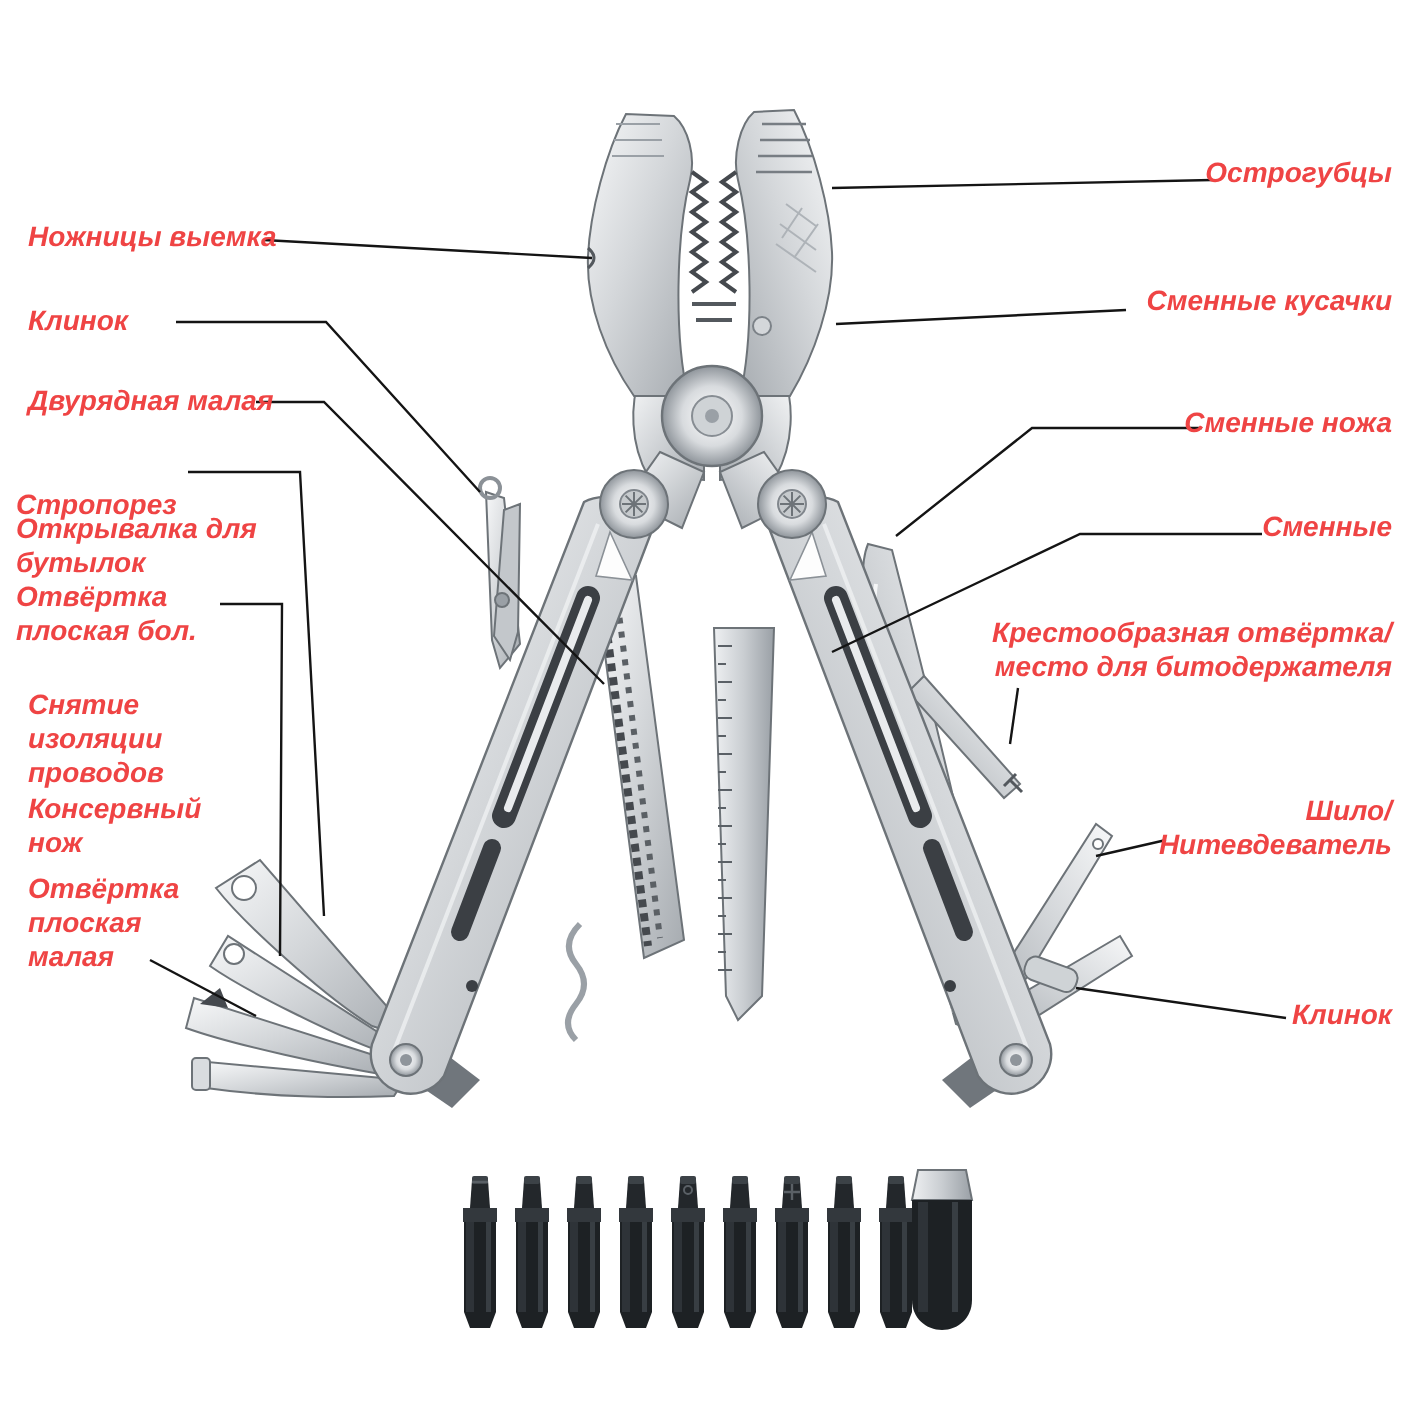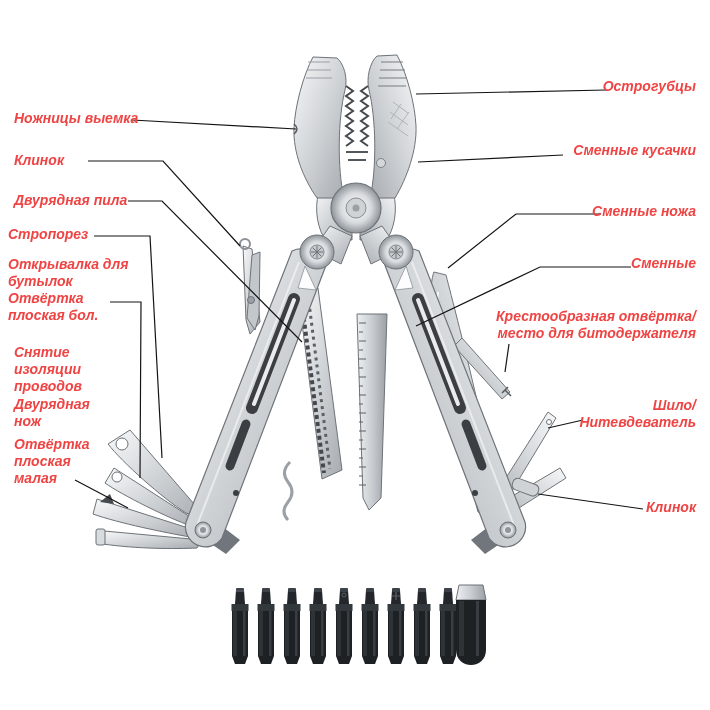--- a/index.html
+++ b/index.html
@@ -190,30 +190,30 @@
     <polyline points="601,214 516,214 448,268"></polyline>
     <polyline points="631,267 540,267 416,326"></polyline>
     <polyline points="509,344 505,372"></polyline>
     <polyline points="583,420 548,428"></polyline>
     <polyline points="643,509 538,494"></polyline>
   </g>
 </svg>
 
   <div class="lbl" style="left:14px;top:110px">Ножницы выемка</div>
   <div class="lbl" style="left:14px;top:152px">Клинок</div>
-  <div class="lbl" style="left:14px;top:192px">Двурядная пила</div>
-  <div class="lbl" style="left:8px;top:226px">Стропорез</div>
+  <div class="lbl" style="left:14px;top:192px">Двурядная малая</div>
+  <div class="lbl" style="left:8px;top:244px">Стропорез</div>
   <div class="lbl" style="left:8px;top:256px">Открывалка для
 бутылок</div>
   <div class="lbl" style="left:8px;top:290px">Отвёртка
 плоская бол.</div>
   <div class="lbl" style="left:14px;top:344px">Снятие
 изоляции
 проводов</div>
-  <div class="lbl" style="left:14px;top:396px">Двурядная
+  <div class="lbl" style="left:14px;top:396px">Консервный
 нож</div>
   <div class="lbl" style="left:14px;top:436px">Отвёртка
 плоская
 малая</div>
 
   <div class="lbl right" style="top:78px">Острогубцы</div>
   <div class="lbl right" style="top:142px">Сменные кусачки</div>
   <div class="lbl right" style="top:203px">Сменные ножа</div>
   <div class="lbl right" style="top:255px">Сменные</div>
   <div class="lbl right" style="top:397px">Шило/

